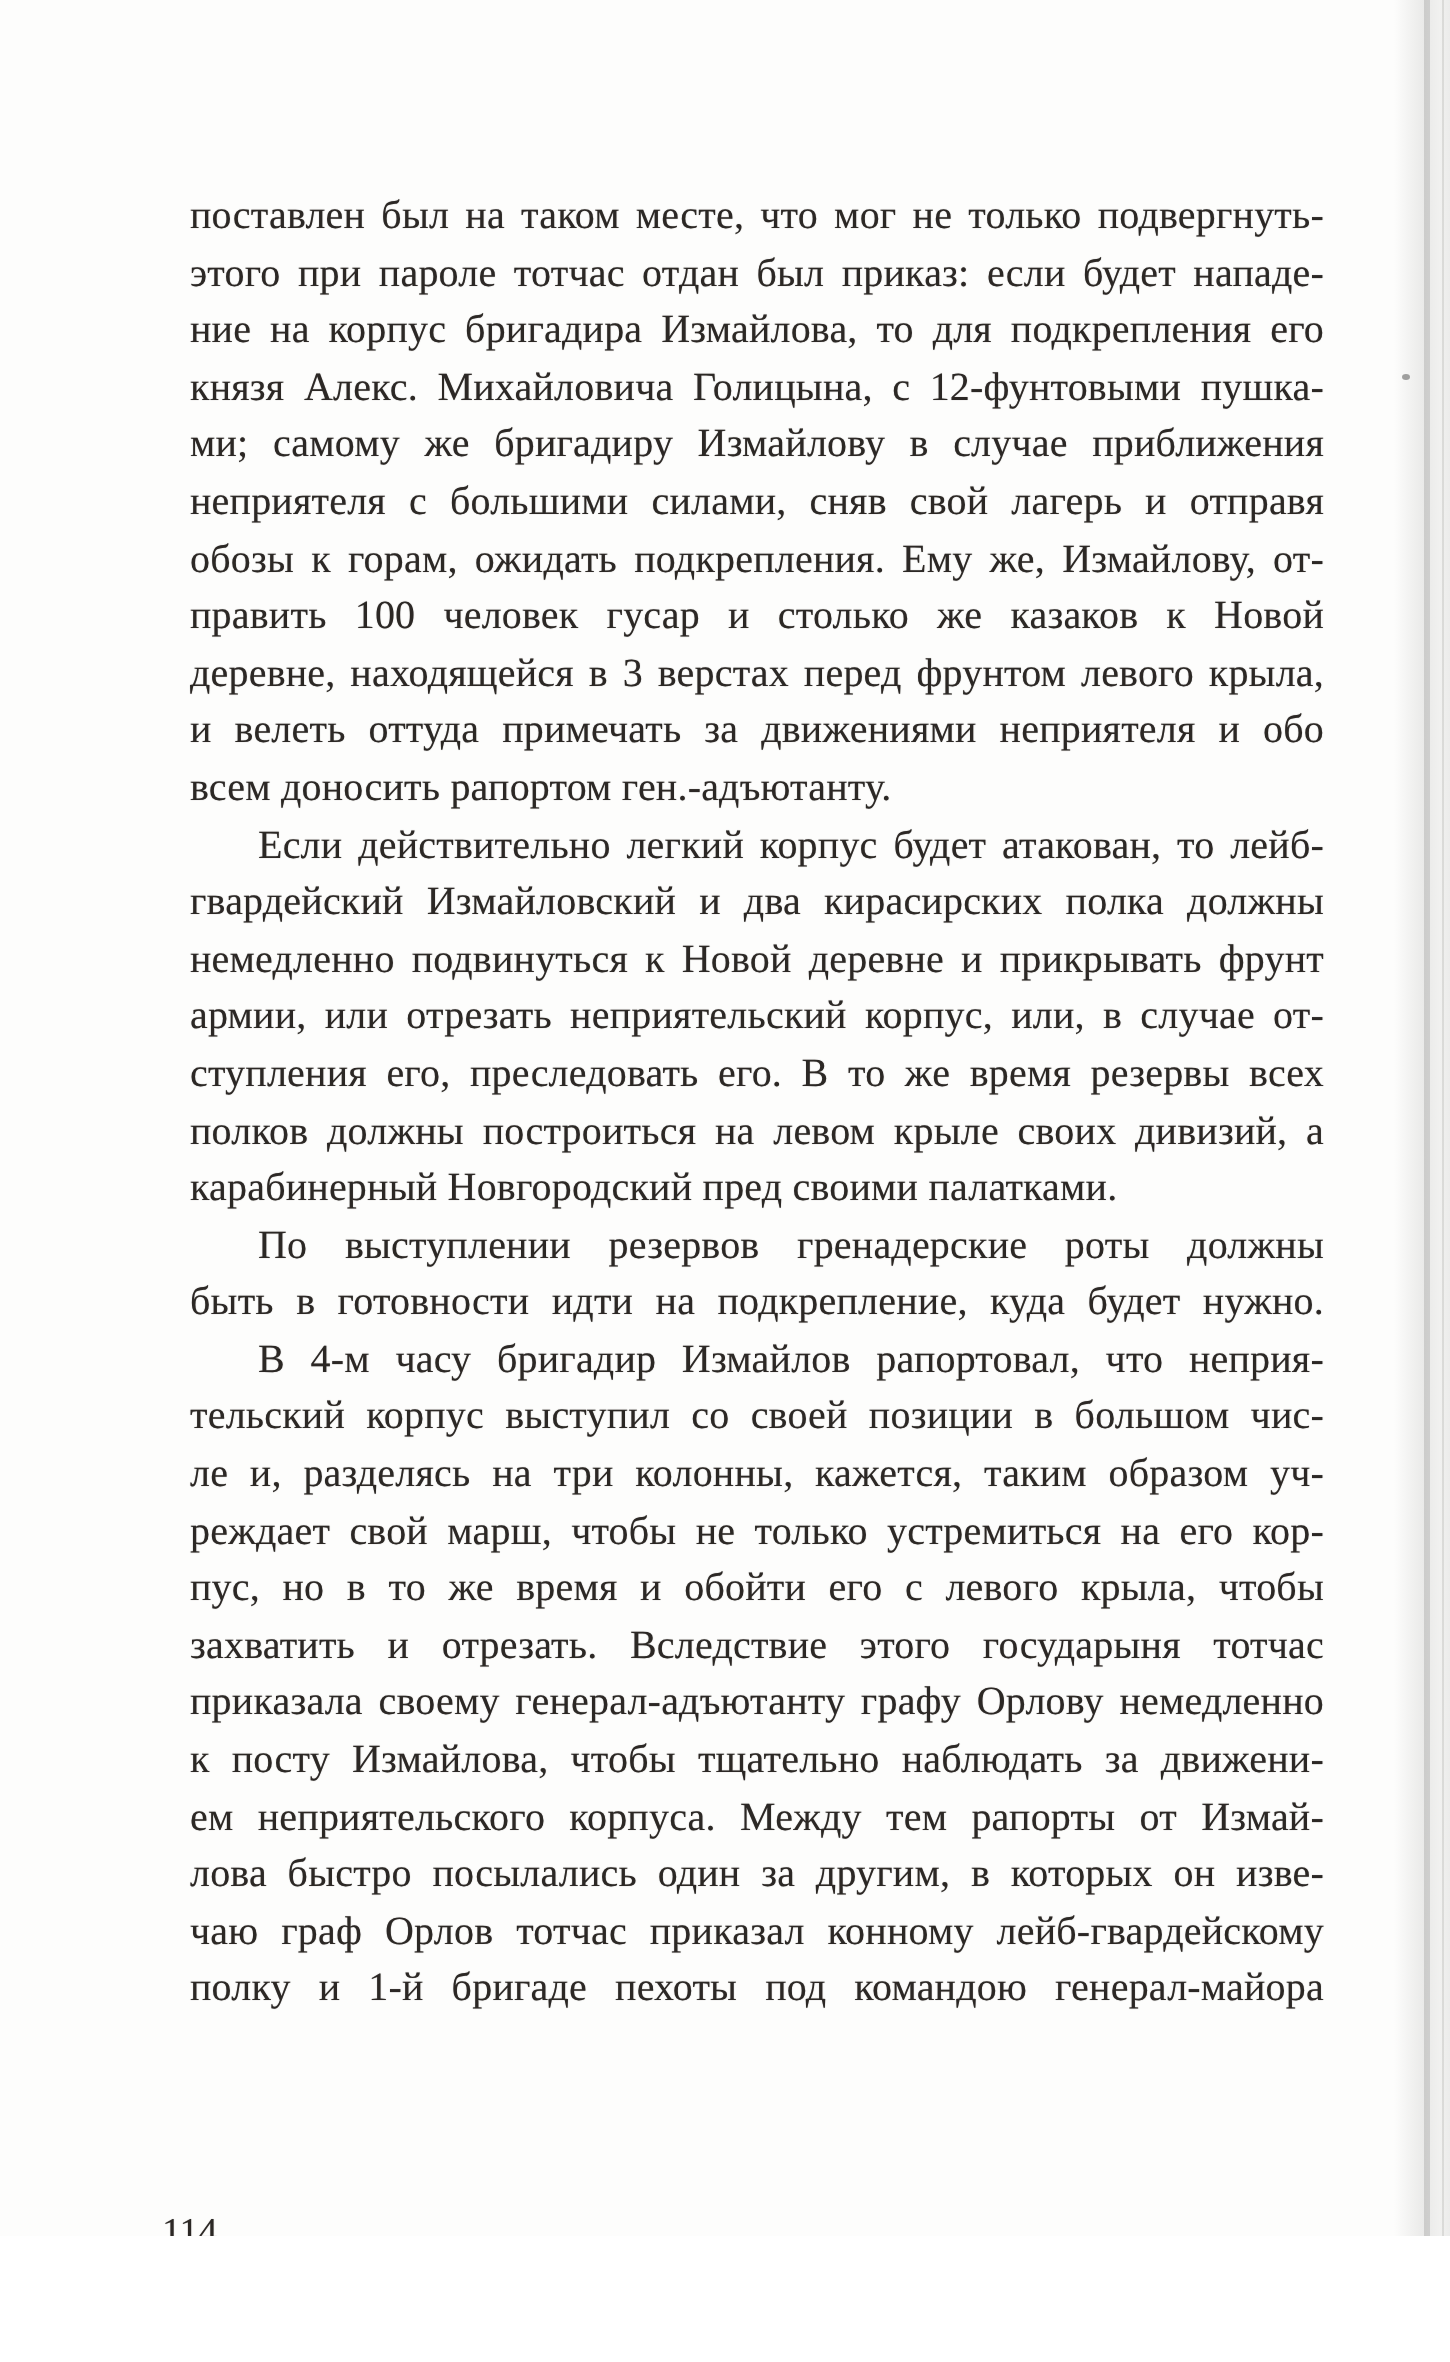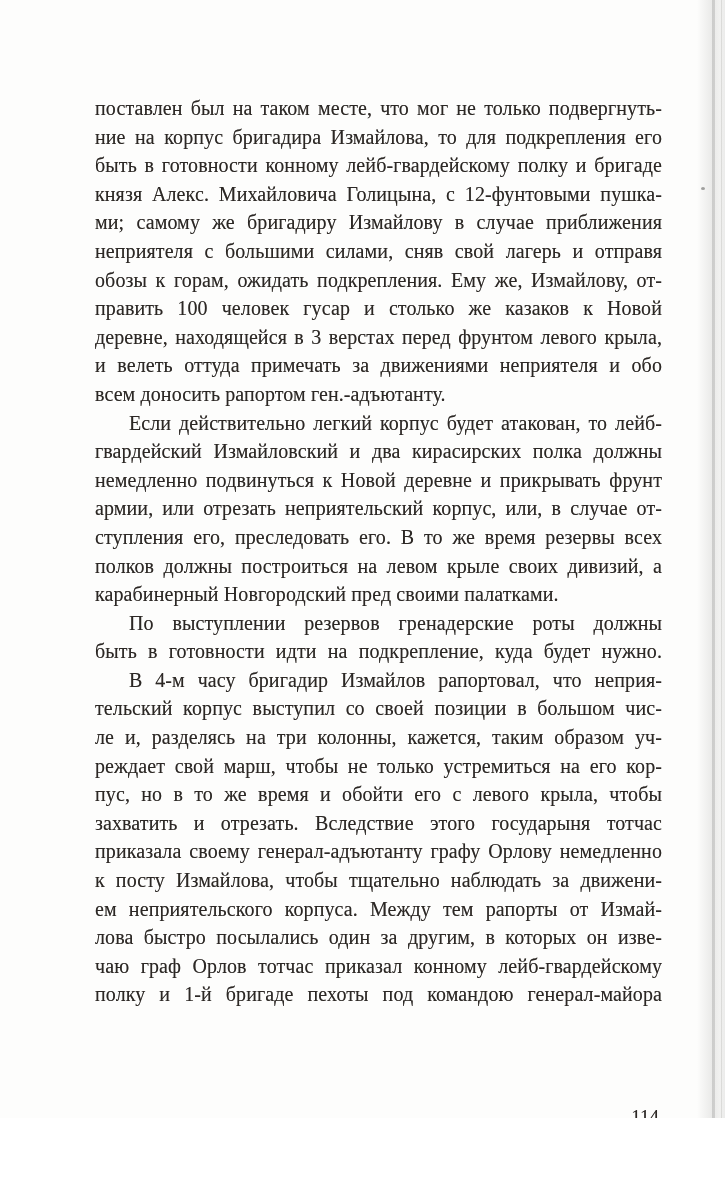--- a/index.html
+++ b/index.html
@@ -34,24 +34,24 @@
     letter-spacing: 0.1px;
   }
   .line.end {
     text-align-last: left;
   }
   .para.indent .line:first-child {
     text-indent: 34px;
   }
   .page-number {
     position: absolute;
-    left: 92px;
+    left: 81px;
     top: 1106px;
     width: 567px;
-    text-align: right;
+    text-align: left;
     font-size: 19px;
     color: var(--ink);
     text-shadow: 0 0 0.5px rgba(44, 40, 37, 0.45);
   }
   .scan-edge {
     position: absolute;
     top: 0;
     right: 0;
     width: 28px;
     height: 1181px;
@@ -91,22 +91,22 @@
     opacity: 0.8;
   }
 </style>
 </head>
 <body>
 
 <div class="page">
   <div class="text-block">
       <div class="para">
         <div class="line">поставлен был на таком месте, что мог не только подвергнуть-</div>
+        <div class="line">этого при пароле тотчас отдан был приказ: если будет нападе-</div>
         <div class="line">ние на корпус бригадира Измайлова, то для подкрепления его</div>
-        <div class="line">быть в готовности конному лейб-гвардейскому полку и бригаде</div>
         <div class="line">князя Алекс. Михайловича Голицына, с 12-фунтовыми пушка-</div>
         <div class="line">ми; самому же бригадиру Измайлову в случае приближения</div>
         <div class="line">неприятеля с большими силами, сняв свой лагерь и отправя</div>
         <div class="line">обозы к горам, ожидать подкрепления. Ему же, Измайлову, от-</div>
         <div class="line">править 100 человек гусар и столько же казаков к Новой</div>
         <div class="line">деревне, находящейся в 3 верстах перед фрунтом левого крыла,</div>
         <div class="line">и велеть оттуда примечать за движениями неприятеля и обо</div>
         <div class="line end">всем доносить рапортом ген.-адъютанту.</div>
       </div>
       <div class="para indent">

